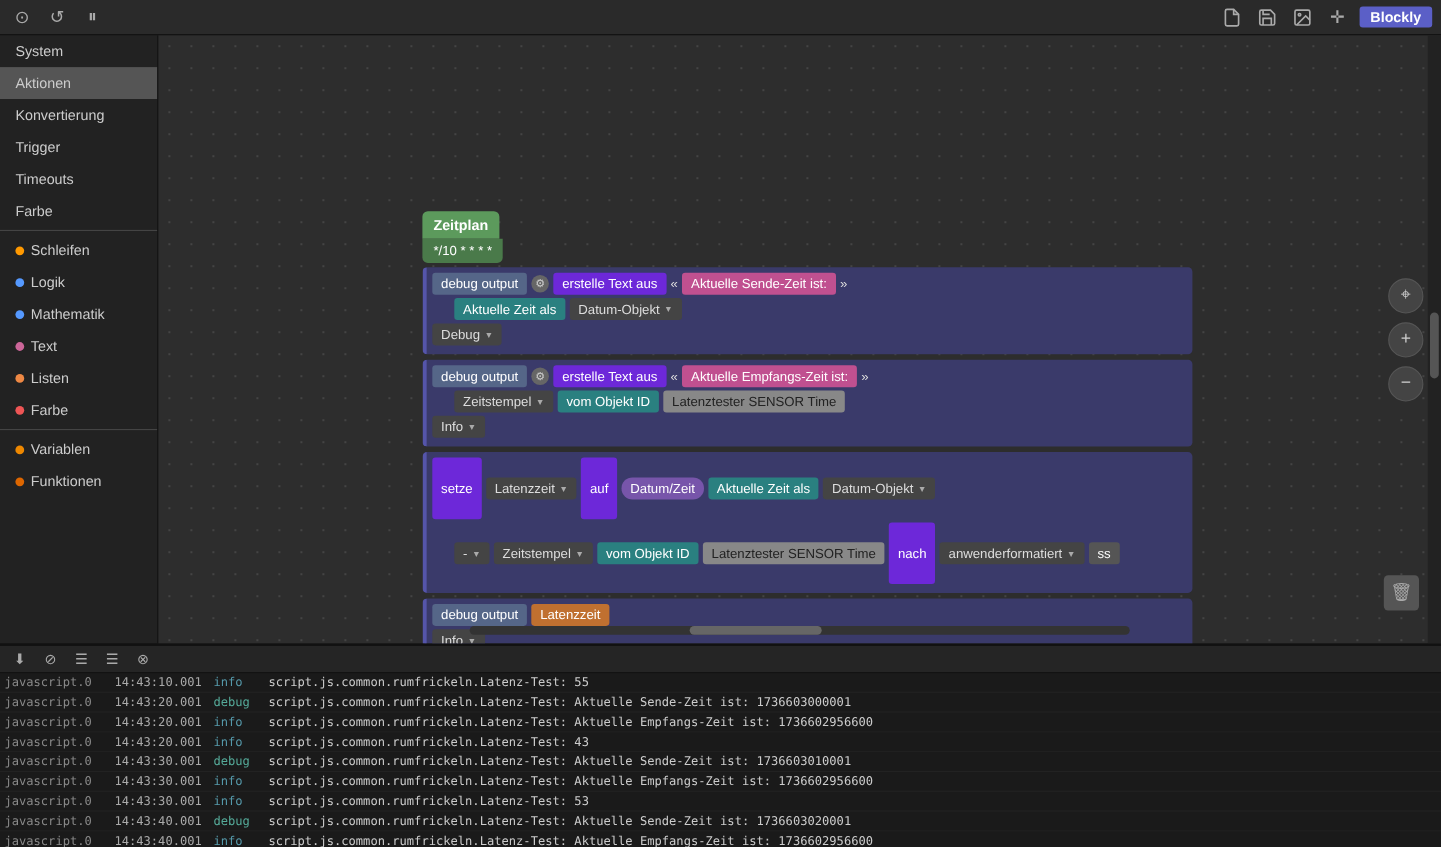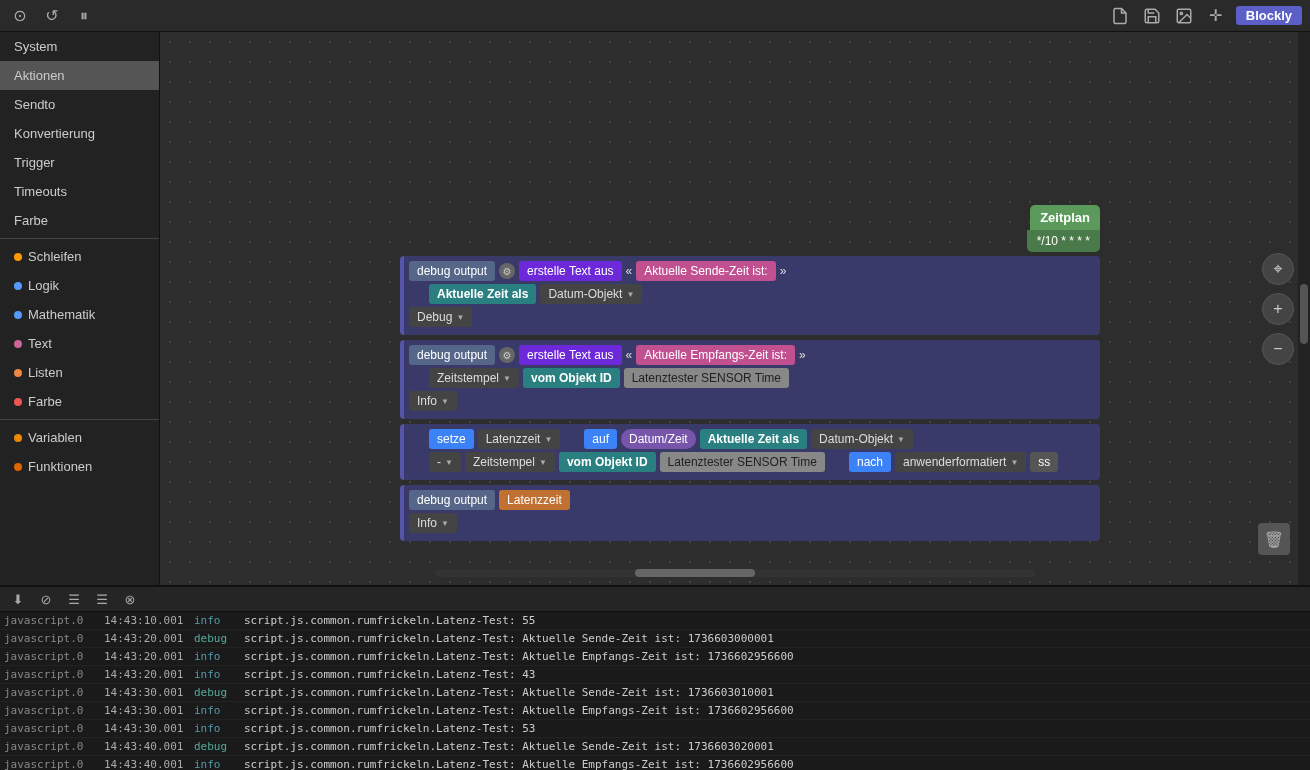--- a/index.html
+++ b/index.html
@@ -34,21 +34,21 @@
 
     
     .main-area {
       display: flex;
       flex: 1;
       overflow: hidden;
     }
 
     
     .sidebar {
-      width: 160px;
+      width: 144px;
       background: #222;
       flex-shrink: 0;
       display: flex;
       flex-direction: column;
       border-right: 1px solid #111;
       overflow-y: auto;
     }
     .sidebar-item {
       padding: 7px 14px;
       cursor: pointer;
@@ -73,44 +73,42 @@
     
     .canvas-area {
       flex: 1;
       background: #2d2d2d;
       background-image: radial-gradient(circle, #444 1px, transparent 1px);
       background-size: 20px 20px;
       position: relative;
       overflow: hidden;
     }
     .block-label {
-      background: #3b82f6;
-      color: white;
-      border-radius: 3px;
-      padding: 3px 8px;
-      font-size: 12px;
-      white-space: nowrap;
-      margin-left: 20px;
+      background: #6d28d9;
+      color: white;
+      border-radius: 3px;
+      padding: 21px 8px;
+      font-size: 12px;
+      white-space: nowrap;
     }
     .block-green {
       background: #6d28d9;
       color: white;
       border-radius: 3px;
       padding: 3px 8px;
       font-size: 12px;
       white-space: nowrap;
     }
     .block-teal {
       background: #2a8080;
       color: white;
       border-radius: 3px;
       padding: 3px 8px;
       font-size: 12px;
       white-space: nowrap;
-      font-weight: bold;
     }
     .block-pink {
       background: #c05090;
       color: white;
       border-radius: 3px;
       padding: 3px 8px;
       font-size: 12px;
       white-space: nowrap;
     }
     .block-purple {
@@ -303,22 +301,21 @@
     .log-source { color: #888; }
     .log-time { color: #aaa; }
     .log-level-debug { color: #5a9; }
     .log-level-info { color: #59a; }
     .log-message { color: #ccc; }
 
     
     .blocks-container {
       position: absolute;
       left: 240px;
-      top: 173px;
-      text-align: right;
+      top: 160px;
     }
 
     .schedule-header {
       background: #5c9a5c;
       color: white;
       border-radius: 5px 5px 0 0;
       padding: 5px 10px;
       font-weight: bold;
       font-size: 13px;
       display: inline-block;
@@ -385,23 +382,20 @@
 <div class="main-area">
 
   <div class="sidebar">
     <div class="sidebar-item">
       <span>System</span>
     </div>
     <div class="sidebar-item active">
       <span>Aktionen</span>
     </div>
     <div class="sidebar-item">
-      <span>Sendto</span>
-    </div>
-    <div class="sidebar-item">
       <span>Konvertierung</span>
     </div>
     <div class="sidebar-item">
       <span>Trigger</span>
     </div>
     <div class="sidebar-item">
       <span>Timeouts</span>
     </div>
     <div class="sidebar-item">
       <span>Farbe</span>

